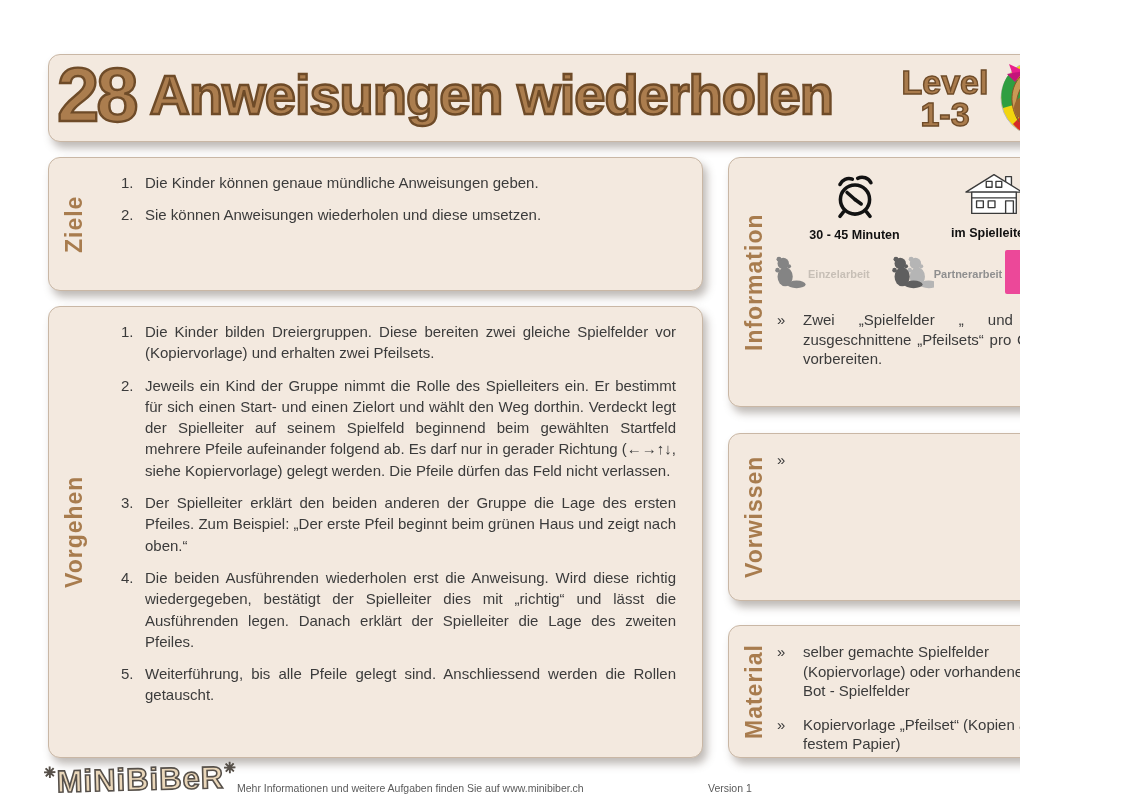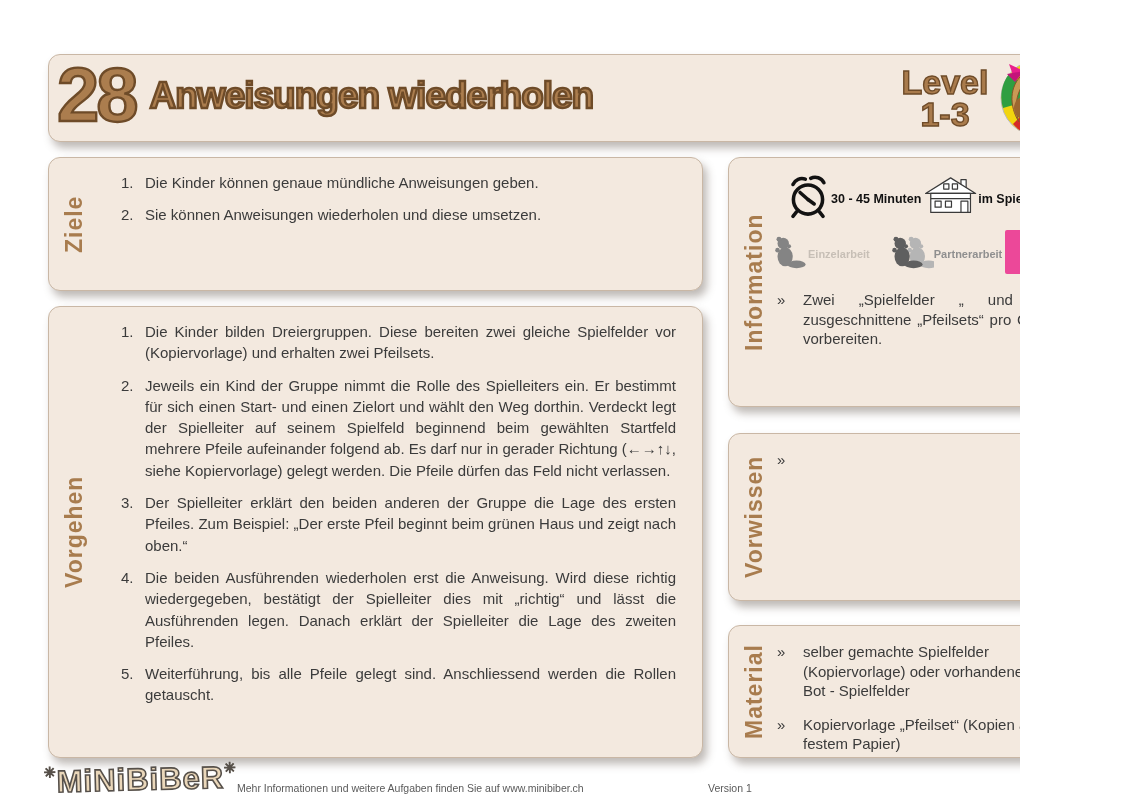--- a/index.html
+++ b/index.html
@@ -5,21 +5,21 @@
   html,body{margin:0;padding:0;background:#ffffff;}
   .page{position:relative;width:1020px;height:794px;background:#ffffff;overflow:hidden;
         font-family:"Liberation Sans", sans-serif;color:#3b3b3b;margin-top:12px;}
   .card{position:absolute;background:#f3e9df;border:1.6px solid #c9b7a5;border-radius:12px;
         box-shadow:4px 6px 8px rgba(110,100,90,.45);box-sizing:border-box;}
 
   
   .hdr{left:48px;top:42px;width:1040px;height:88px;display:flex;align-items:center;}
   .hdr-num{font-size:76px;font-weight:bold;line-height:1;color:#ab7d4e;
            -webkit-text-stroke:2.4px #6e4b28;margin:0 14px 6px 8px;letter-spacing:-3px;}
-  .hdr-title{font-size:37px;font-weight:bold;line-height:1;color:#ab7d4e;margin:0 0 6px 0;
+  .hdr-title{font-size:56px;font-weight:bold;line-height:1;color:#ab7d4e;margin:0 0 6px 0;
              -webkit-text-stroke:2.4px #6e4b28;letter-spacing:-1px;white-space:nowrap;flex:1;}
   .level{width:96px;text-align:center;font-weight:bold;font-size:34px;line-height:.95;color:#a97b4c;
          -webkit-text-stroke:1.4px #6e4b28;margin-right:6px;}
   .mascot{width:80px;height:80px;margin-right:8px;flex:none;}
 
   
   .vlabel{position:absolute;left:12px;top:0;height:100%;display:flex;align-items:center;justify-content:center;
           writing-mode:vertical-rl;transform:rotate(180deg);font-weight:bold;font-size:23px;
           color:#a87c4e;letter-spacing:1px;}
   .box-ziele{left:48px;top:145px;width:655px;height:134px;}
@@ -33,21 +33,21 @@
   .numlist li .ln{position:absolute;left:0;top:0;}
   .just li .lt{display:block;text-align:justify;}
 
   .bullets{list-style:none;margin:0;padding:16px 20px 8px 46px;font-size:15px;line-height:1.3;}
   .bullets li{position:relative;padding-left:28px;margin-bottom:14px;}
   .bullets li .bm{position:absolute;left:2px;top:0;}
   .bullets.bjust li{text-align:justify;}
 
   
   .info-icons{display:flex;justify-content:space-between;padding:12px 24px 0 56px;}
-  .icn-blk{display:flex;flex-direction:row;align-items:center;width:140px;}
+  .icn-blk{display:flex;flex-direction:column;align-items:center;width:140px;}
   .icn-lbl{font-size:12.5px;font-weight:bold;color:#111;margin-top:6px;white-space:nowrap;}
   .modes{display:flex;align-items:flex-end;padding:8px 4px 0 36px;}
   .mode{display:flex;flex-direction:row;align-items:center;padding:4px 3px 2px;border-radius:2px;}
   .mode .mlbl{font-size:11px;font-weight:bold;margin-top:2px;white-space:nowrap;}
   .mode-einzel .mlbl{color:#c7bfb6;}
   .mode-partner .mlbl{color:#8f8f8f;}
   .mode-klassen .mlbl{color:#c2bab1;}
   .mode-gruppen{background:#ec4899;}
   .mode-gruppen .mlbl{color:#0f0f0f;}
 

